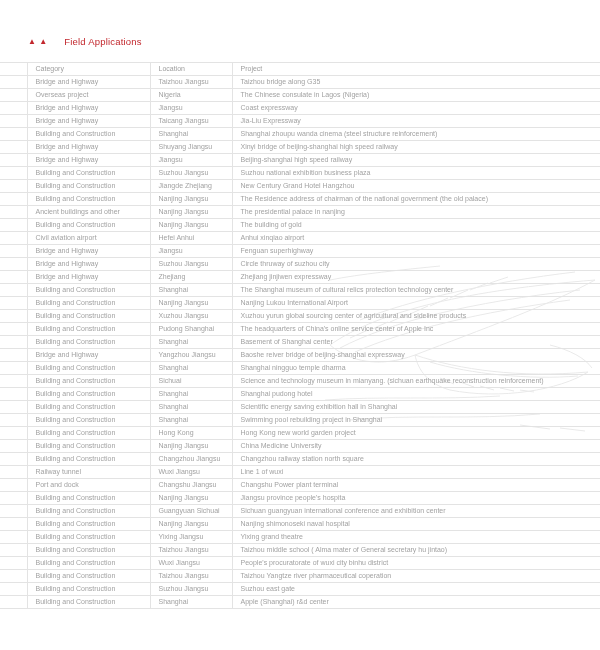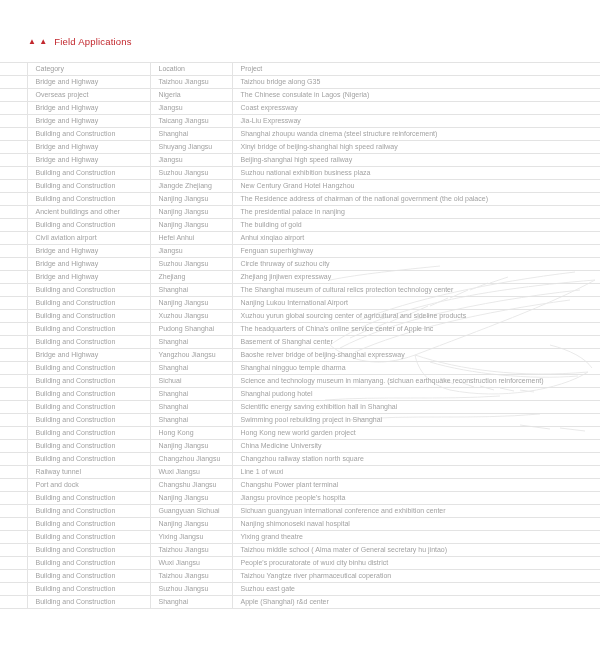--- a/index.html
+++ b/index.html
@@ -19,21 +19,21 @@
   }
 
   
   .section-title{
     position:absolute;left:28px;top:36px;z-index:2;
     display:flex;align-items:center;gap:4px;
     font-size:9.5px;letter-spacing:.2px;
   }
   .tri{font-size:8px;line-height:1;}
   .tri + .tri{margin-left:-1px;}
-  .title-text{margin-left:3px;font-size:9.5px;}
+  .title-text{margin-left:13px;font-size:9.5px;}
 
   
   table.apps{
     position:absolute;left:0;top:62px;width:600px;z-index:1;
     border-collapse:collapse;table-layout:fixed;
     font-size:7px;color:#a2a2a2;
   }
   table.apps col.c-pad{width:27px;}
   table.apps col.c-cat{width:123px;}
   table.apps col.c-loc{width:82px;}

